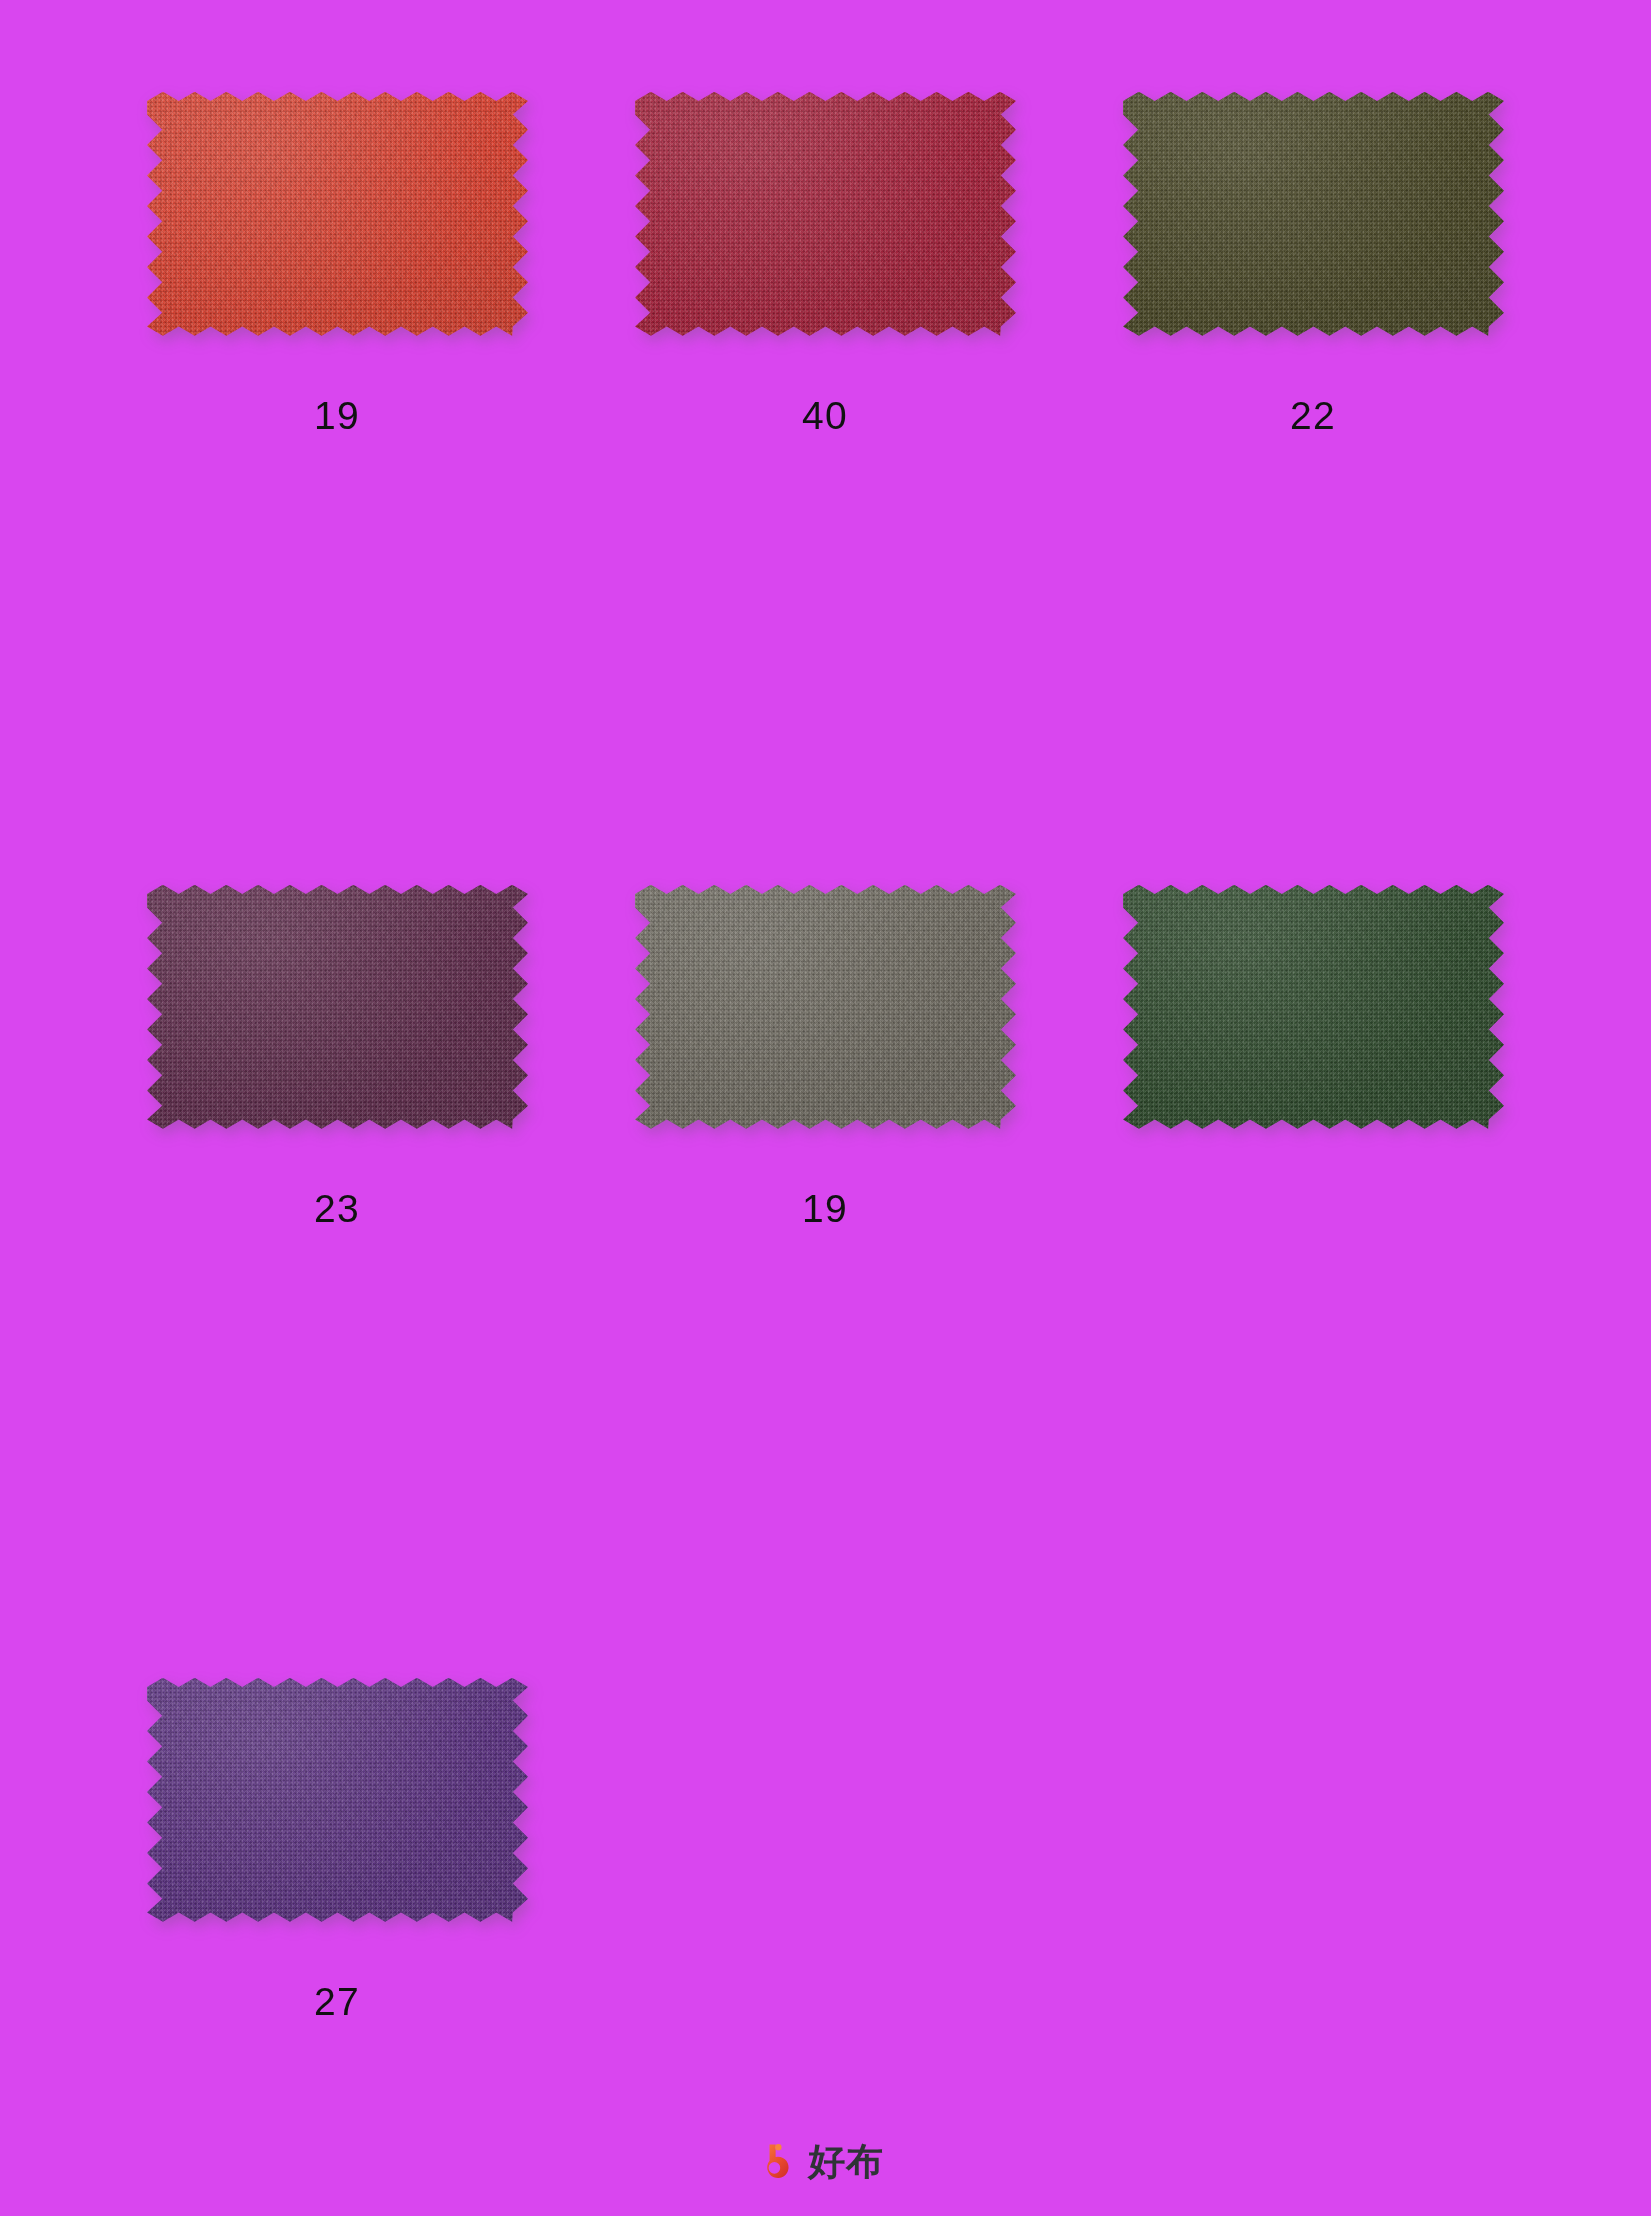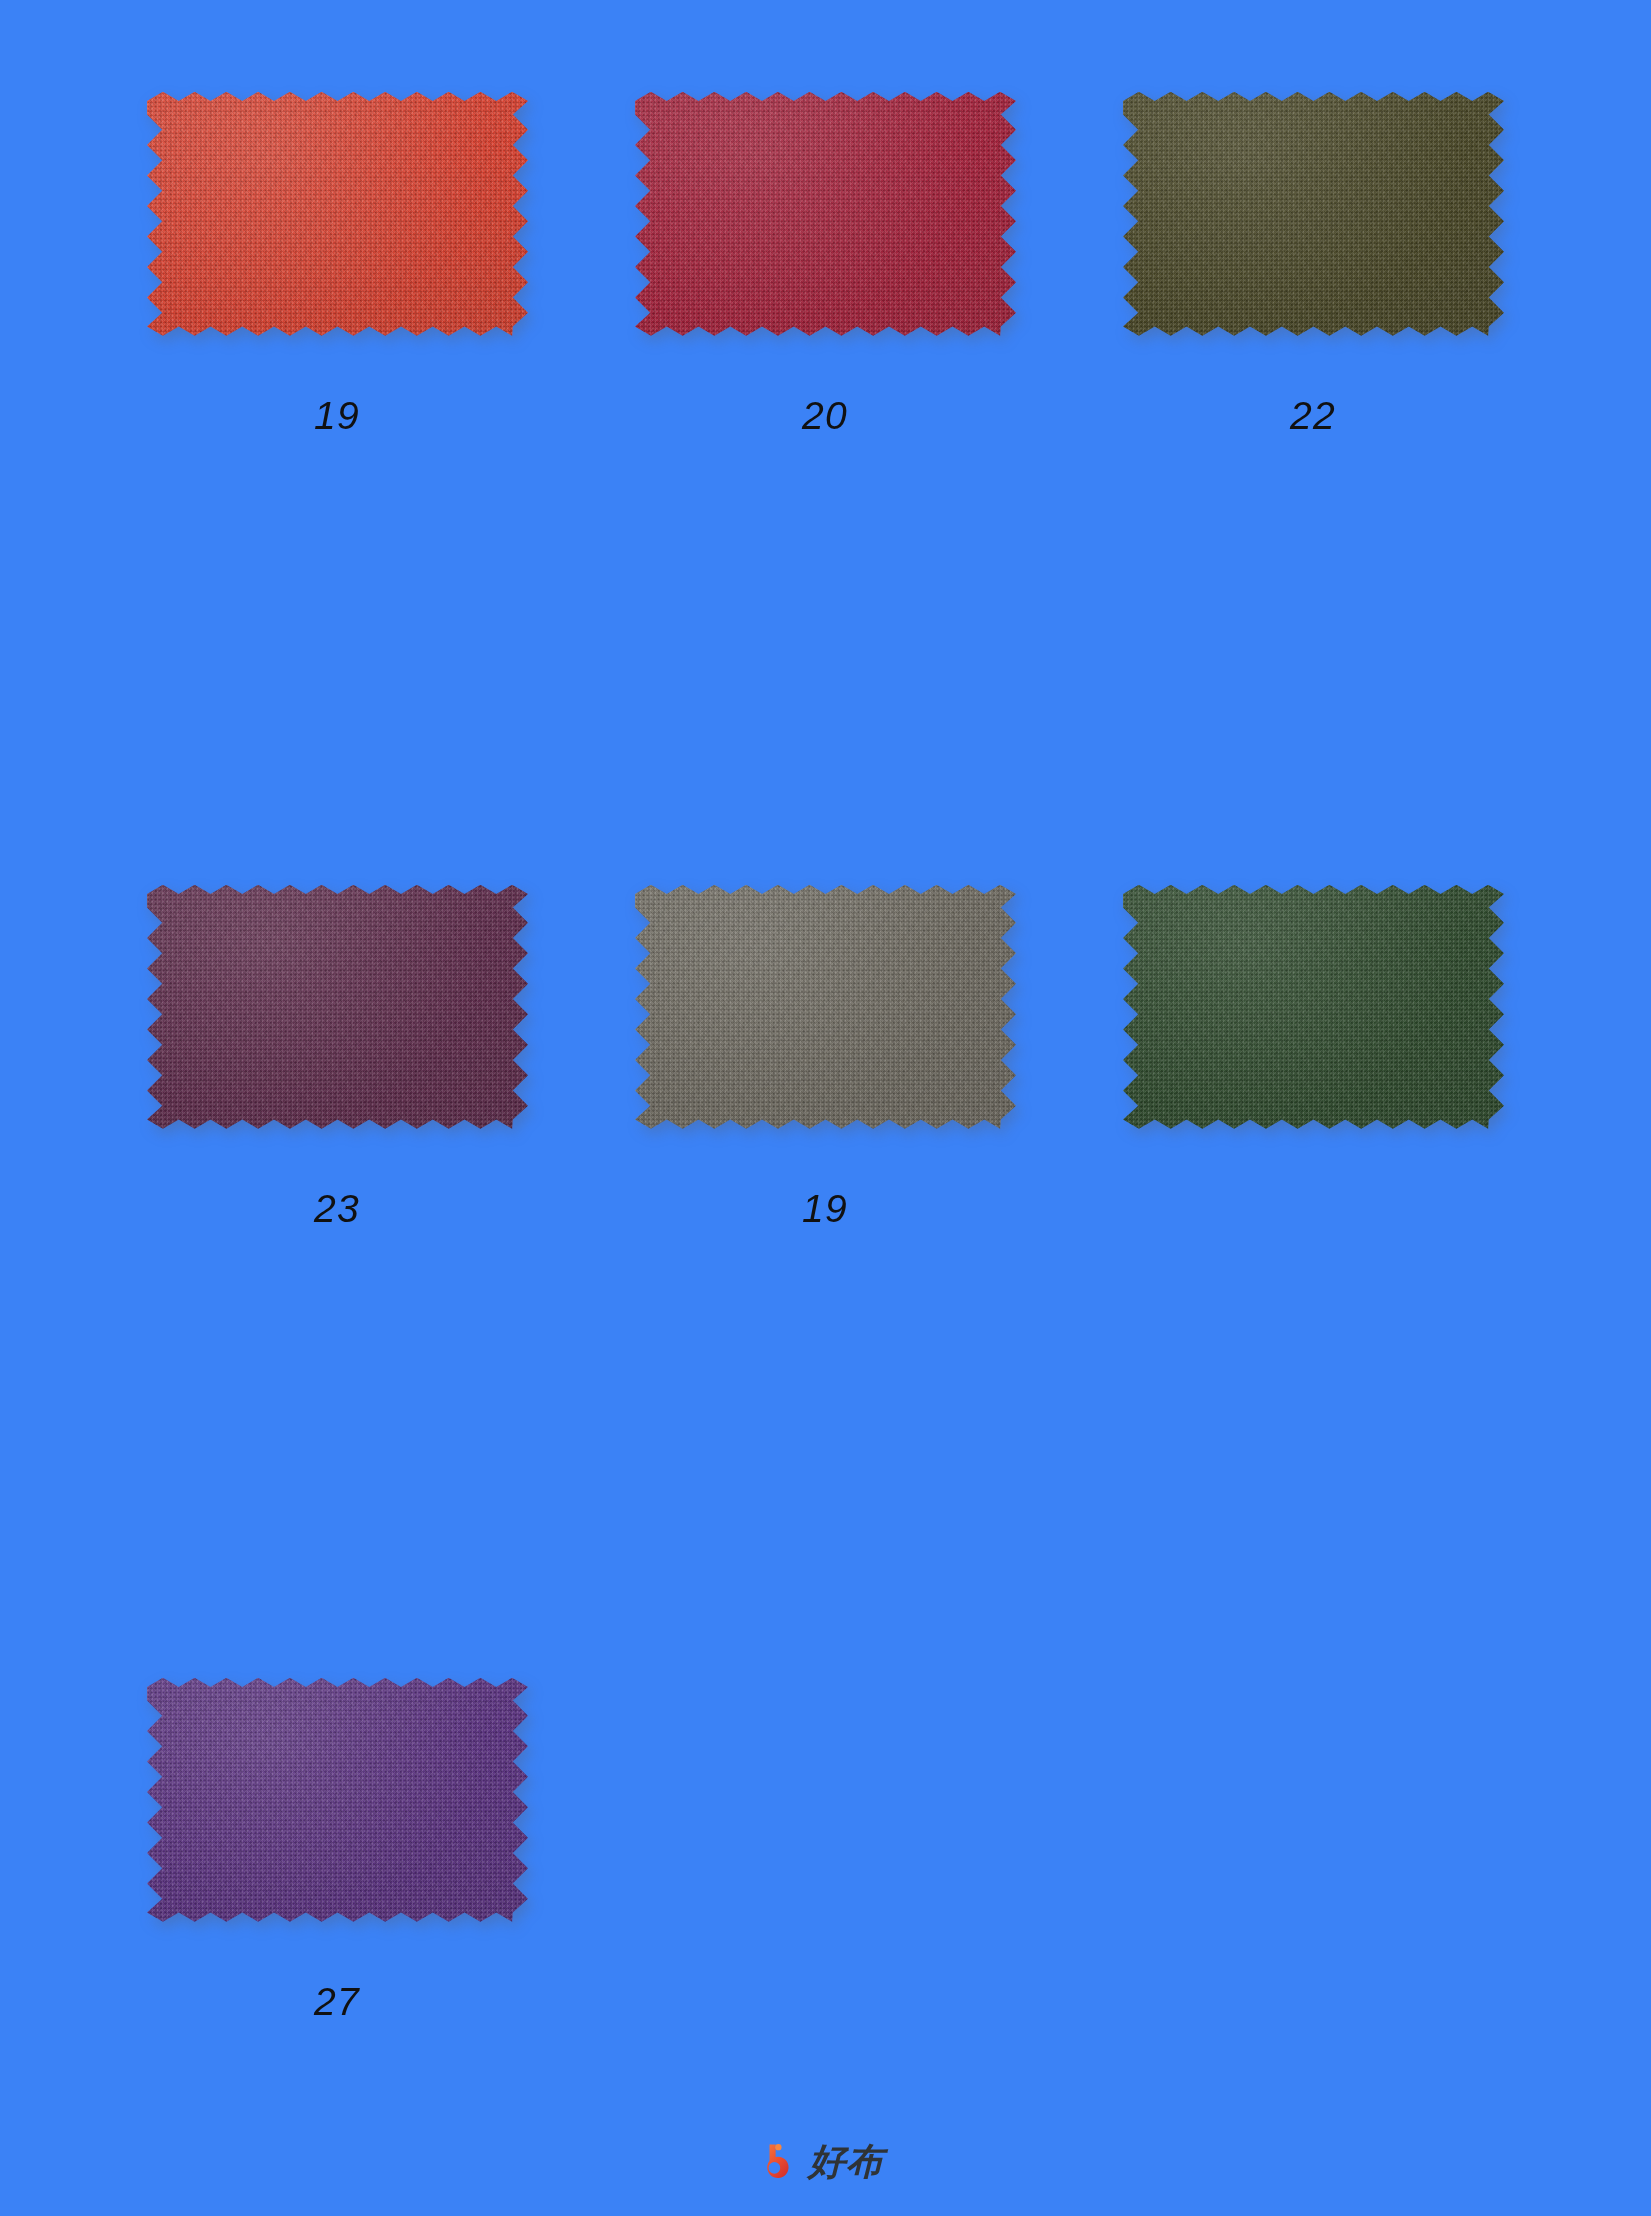--- a/index.html
+++ b/index.html
@@ -10,22 +10,21 @@
     height: 2216px;
     background: #ffffff;
     font-family: "Liberation Sans", sans-serif;
     overflow: hidden;
   }
 
   #page {
     position: relative;
     width: 1651px;
     height: 2216px;
-    background: #3b82f6;
-    font-style: italic;
+    background: #d946ef;
   }
 
   
   #swatch-grid {
     position: absolute;
     left: 93px;
     top: 81px;
     width: 1465px;
     display: grid;
     grid-template-columns: repeat(3, 488px);
@@ -218,21 +217,21 @@
       </div>
       <div class="swatch-cell">
         <div class="swatch-shadow">
           <div class="swatch" style="background-color: rgb(164, 32, 58);">
             <div class="tex tex-shade"></div>
             <div class="tex tex-wale"></div>
             <div class="tex tex-course"></div>
             <div class="tex tex-loop"></div>
           </div>
         </div>
-        <div class="swatch-label">20</div>
+        <div class="swatch-label">40</div>
       </div>
       <div class="swatch-cell">
         <div class="swatch-shadow">
           <div class="swatch" style="background-color: rgb(73, 71, 38);">
             <div class="tex tex-shade"></div>
             <div class="tex tex-wale"></div>
             <div class="tex tex-course"></div>
             <div class="tex tex-loop"></div>
           </div>
         </div>

